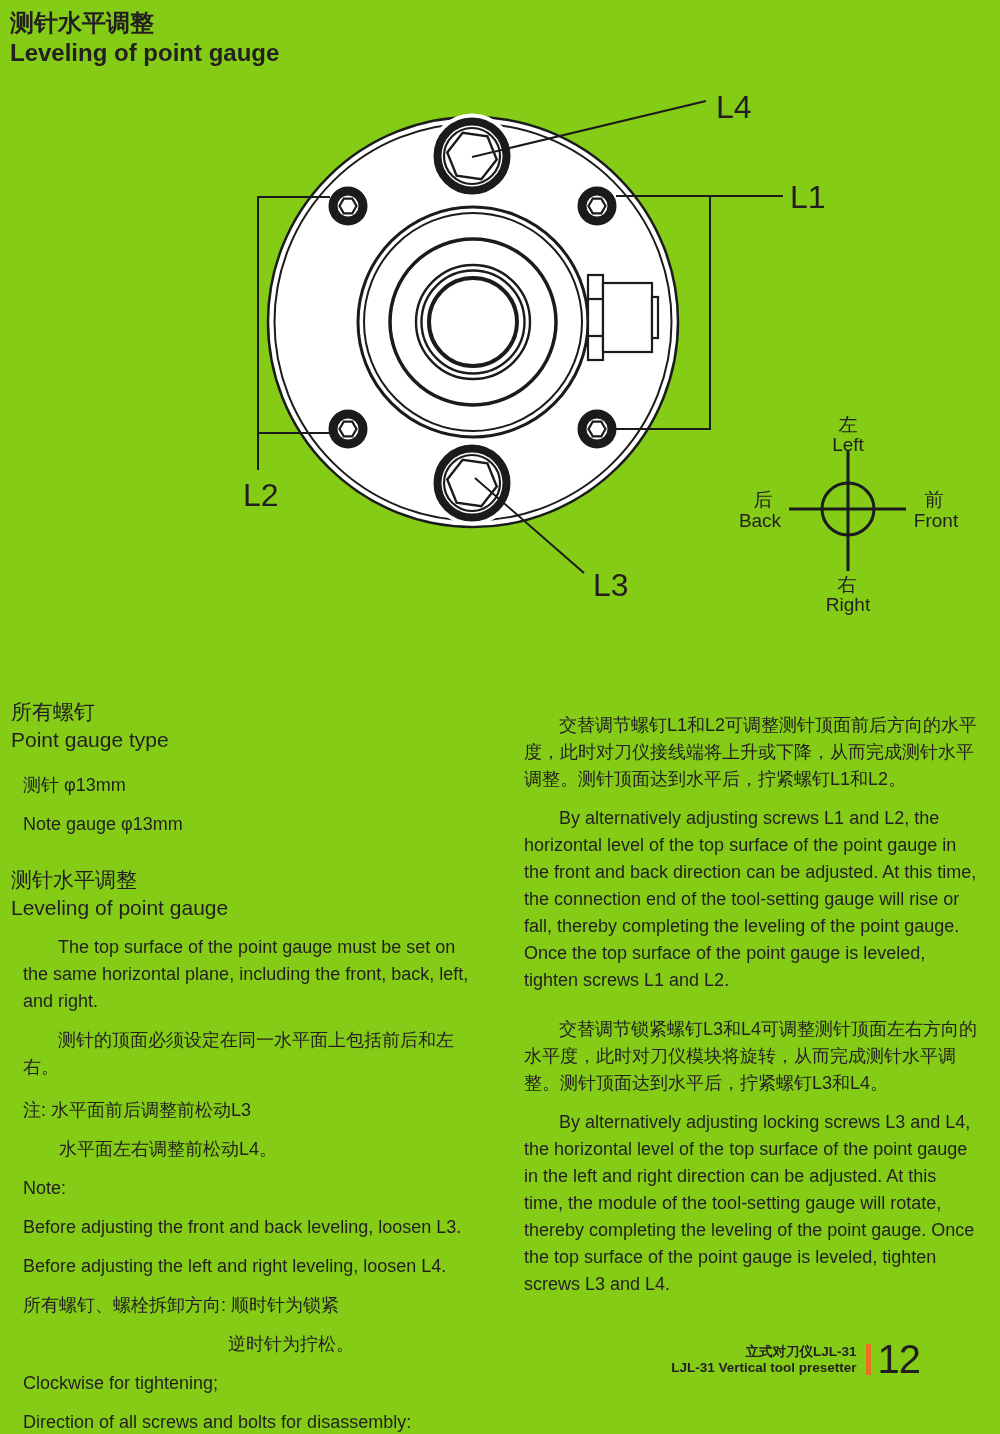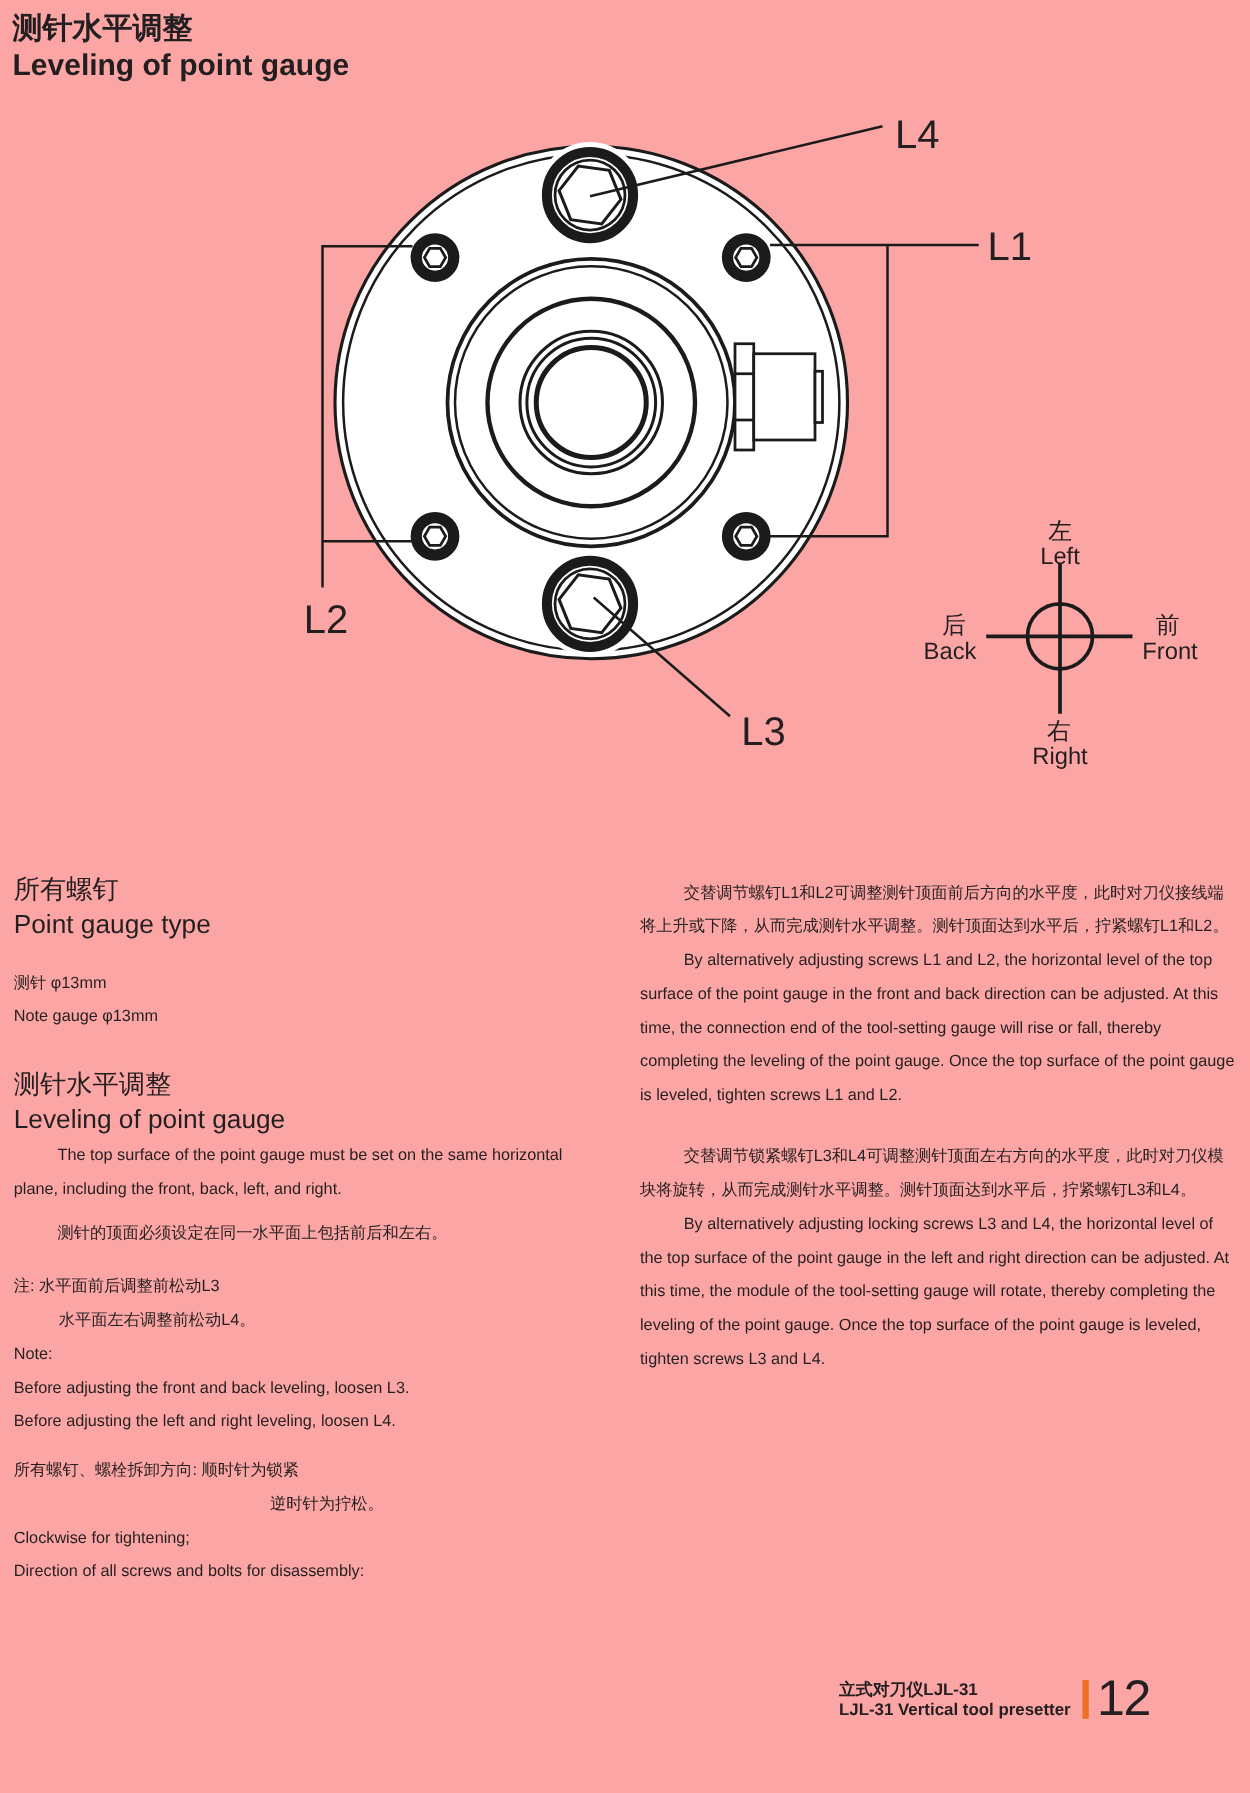--- a/index.html
+++ b/index.html
@@ -1,45 +1,45 @@
 <!DOCTYPE html>
 <html><head>
 <meta charset="utf-8">
 <style>
   html,body { margin:0; padding:0; background:#fff; }
   .page {
-    position:relative; width:1000px; height:1434px; background:#fca5a5;
+    position:relative; width:1000px; height:1434px; background:#84cc16;
     font-family:"Liberation Sans","DejaVu Sans",sans-serif; color:#231f20;
     overflow:hidden;
   }
   .title { position:absolute; left:10px; top:8px; font-weight:bold; font-size:24px; line-height:30px; }
   .diagram { position:absolute; left:0; top:0; width:1000px; height:660px; }
   .diagram text { font-family:"Liberation Sans","DejaVu Sans",sans-serif; fill:#231f20; }
   .diagram .lead-label { font-size:32px; }
   .diagram .compass-label { font-size:19px; text-anchor:middle; }
 
   .col-left  { position:absolute; left:11px;  top:698px; width:470px; }
   .col-right { position:absolute; left:512px; top:700px; width:478px; }
   h2 { font-size:21px; line-height:28px; font-weight:400; margin:0; }
-  p  { font-size:13px; line-height:27px; margin:0; }
+  p  { font-size:18px; line-height:27px; margin:12px; }
   .ind  { text-indent:35px; }
   .gap  { margin-bottom:22px; }
   .mt8  { margin-top:8px; }
   .mt12 { margin-top:12px; }
   .mt16 { margin-top:16px; }
   .mt18 { margin-top:18px; }
   .mt28 { margin-top:28px; }
   .pl36  { padding-left:36px; }
   .pl205 { padding-left:205px; }
 
   .footer {
     position:absolute; top:1337px; right:80px;
     display:flex; align-items:center;
   }
-  .footer-text { font-weight:bold; font-size:13.5px; line-height:16px; }
+  .footer-text { text-align:right; font-weight:bold; font-size:13.5px; line-height:16px; }
   .footer-bar  { width:5px; height:31px; background:#EE7023; margin:0 7px 0 9px; }
   .footer-num  { font-size:40px; font-weight:500; letter-spacing:-1px; }
 </style>
 </head>
 <body>
 
 <div class="page">
 
   <header class="title">
     <div>测针水平调整</div>

